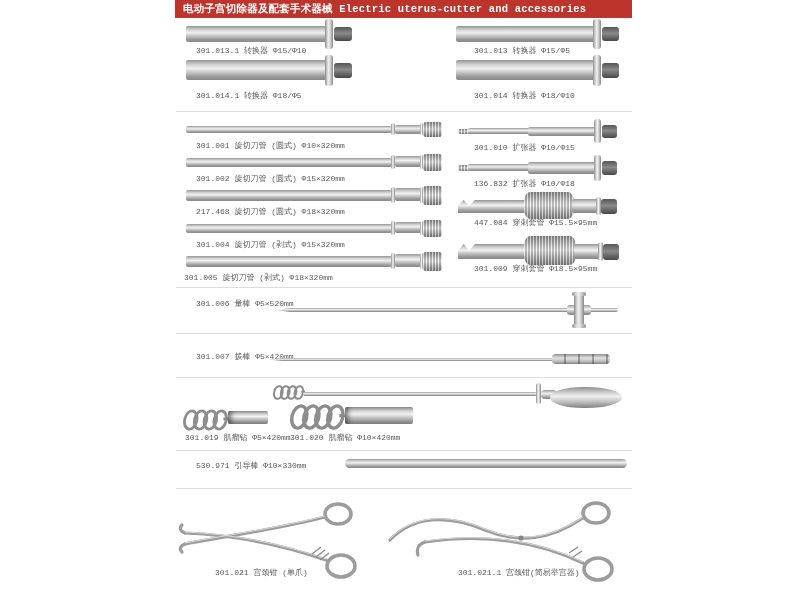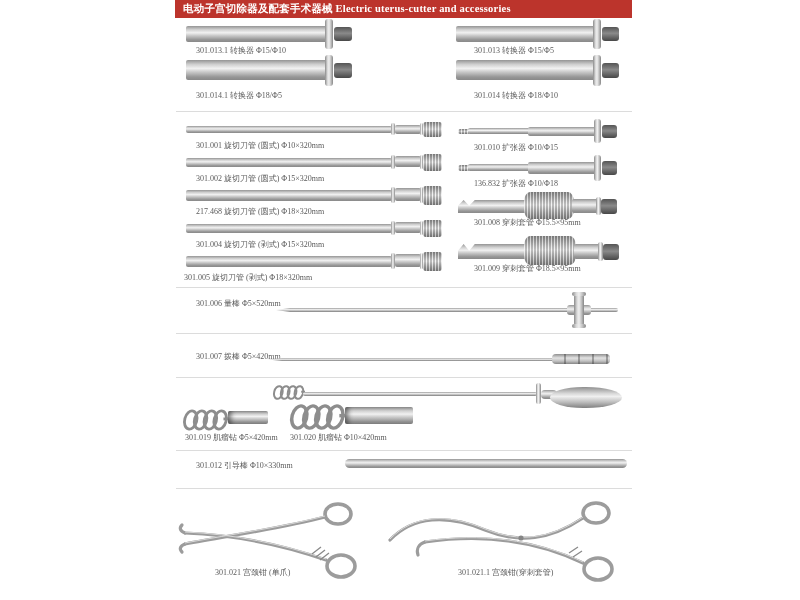--- a/index.html
+++ b/index.html
@@ -1,17 +1,17 @@
 <!DOCTYPE html>
 <html><head>
 <meta charset="utf-8">
 <style>
   html,body{margin:0;padding:0;background:#fff;}
   .page{position:relative;width:702px;height:600px;background:#ffffff;overflow:hidden;
-        font-family:Liberation Serif, serif;}
+        font-family:Liberation Mono, monospace;}
   .hdr{position:absolute;left:175px;top:0;width:457px;height:18px;background:#bc342c;
        color:#ffffff;font-size:10.5px;font-weight:bold;line-height:18px;padding-left:8px;
        box-sizing:border-box;white-space:nowrap;letter-spacing:.2px;}
   .lbl{position:absolute;font-size:8px;color:#5a5a5a;white-space:nowrap;line-height:9px;}
   .div{position:absolute;left:176px;width:456px;height:1px;background:#dcdcdc;}
   .metal{position:absolute;border-radius:2px;
     background:linear-gradient(180deg,#949494 0%,#cfcfcf 22%,#f1f1f1 42%,#c9c9c9 60%,#969696 85%,#898989 100%);}
   .vmetal{position:absolute;border-radius:3px;
     background:linear-gradient(90deg,#8a8a8a,#d9d9d9 30%,#f0f0f0 50%,#c0c0c0 75%,#868686);}
   .dark{position:absolute;border-radius:3px;
@@ -107,21 +107,21 @@
   <div class="metal" style="left:528px;top:162px;width:68px;height:12px"></div>
   <div class="vmetal" style="left:594px;top:155px;width:7px;height:26px"></div>
   <div class="dark" style="left:602px;top:161px;width:15px;height:14px"></div>
   <div class="lbl" style="left:474px;top:179px">136.832 扩张器 Φ10/Φ18</div>
 
   <div class="metal cantip" style="left:458px;top:200px;width:70px;height:13px"></div>
   <div class="ridged" style="left:524px;top:192px;width:50px;height:27px;border-radius:6px/10px"></div>
   <div class="metal" style="left:572px;top:199px;width:26px;height:14px"></div>
   <div class="vmetal" style="left:596px;top:197px;width:5px;height:18px"></div>
   <div class="dark" style="left:601px;top:199px;width:16px;height:15px"></div>
-  <div class="lbl" style="left:474px;top:218px">301.008 穿刺套管 Φ15.5×95mm</div>
+  <div class="lbl" style="left:474px;top:218px">447.084 穿刺套管 Φ15.5×95mm</div>
 
   <div class="metal cantip" style="left:458px;top:244px;width:70px;height:15px"></div>
   <div class="ridged" style="left:524px;top:236px;width:52px;height:29px;border-radius:6px/10px"></div>
   <div class="metal" style="left:574px;top:244px;width:26px;height:15px"></div>
   <div class="vmetal" style="left:598px;top:242px;width:5px;height:19px"></div>
   <div class="dark" style="left:603px;top:244px;width:16px;height:16px"></div>
   <div class="lbl" style="left:474px;top:264px">301.009 穿刺套管 Φ18.5×95mm</div>
 
   <div class="div" style="top:287px"></div>
 
@@ -173,21 +173,21 @@
       <ellipse cx="25" cy="11" rx="5.5" ry="8.5" transform="rotate(15 25 11)"></ellipse>
       <ellipse cx="34" cy="11" rx="5.5" ry="8.5" transform="rotate(15 34 11)"></ellipse>
       <path d="M37,10 L42,10"></path>
     </g>
   </svg>
   <div class="metal sleeve" style="left:345px;top:407px;width:68px;height:17px"></div>
   <div class="lbl" style="left:290px;top:433px">301.020 肌瘤钻 Φ10×420mm</div>
 
   <div class="div" style="top:450px"></div>
 
-  <div class="lbl" style="left:196px;top:461px">301.012 引导棒 Φ10×330mm</div>
+  <div class="lbl" style="left:196px;top:461px">530.971 引导棒 Φ10×330mm</div>
   <div class="metal" style="left:345px;top:459px;width:282px;height:9px;border-radius:5px"></div>
 
   <div class="div" style="top:488px"></div>
 
   <svg style="left:178px;top:502px" width="200" height="78" viewBox="0 0 200 78">
     <g fill="none" stroke="#9c9c9c" stroke-width="3.2" stroke-linecap="round">
       <path d="M7,42 C55,33 105,26 147,15"></path>
       <path d="M7,31 C55,33 105,43 148,58"></path>
       <path d="M7,42 C2,44 1,47 4,50"></path>
       <path d="M7,31 C2,29 1,26 4,23"></path>
@@ -210,15 +210,15 @@
       <ellipse cx="211" cy="13" rx="13" ry="10" stroke-width="3.6"></ellipse>
       <ellipse cx="213" cy="69" rx="14" ry="11" stroke-width="3.6"></ellipse>
     </g>
     <g fill="none" stroke="#d9d9d9" stroke-width="1">
       <path d="M5,39 C28,15 62,13 100,29 C135,43 165,39 198,17"></path>
       <path d="M40,41 C95,33 150,39 198,62"></path>
     </g>
     <circle cx="136" cy="38" r="2.6" fill="#858585"></circle>
     <path d="M184,53 l9,-6 M188,57 l9,-6" stroke="#8a8a8a" stroke-width="1.3" fill="none"></path>
   </svg>
-  <div class="lbl" style="left:458px;top:568px">301.021.1 宫颈钳(穿刺套管)</div>
+  <div class="lbl" style="left:458px;top:568px">301.021.1 宫颈钳(简易举宫器)</div>
 
 </div>
 
 </body></html>

